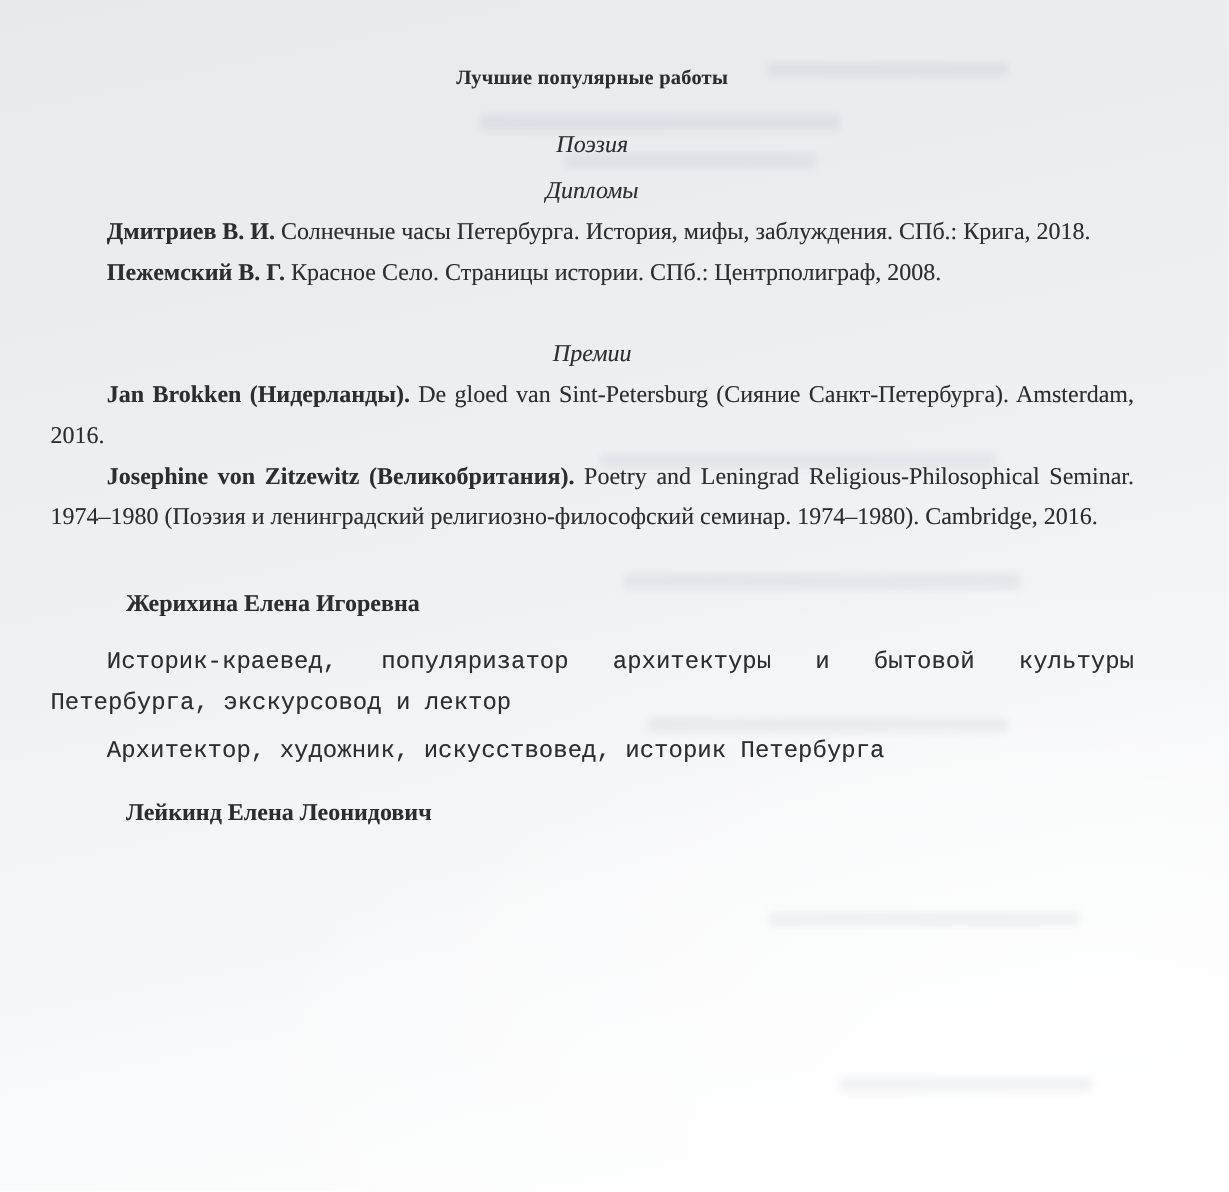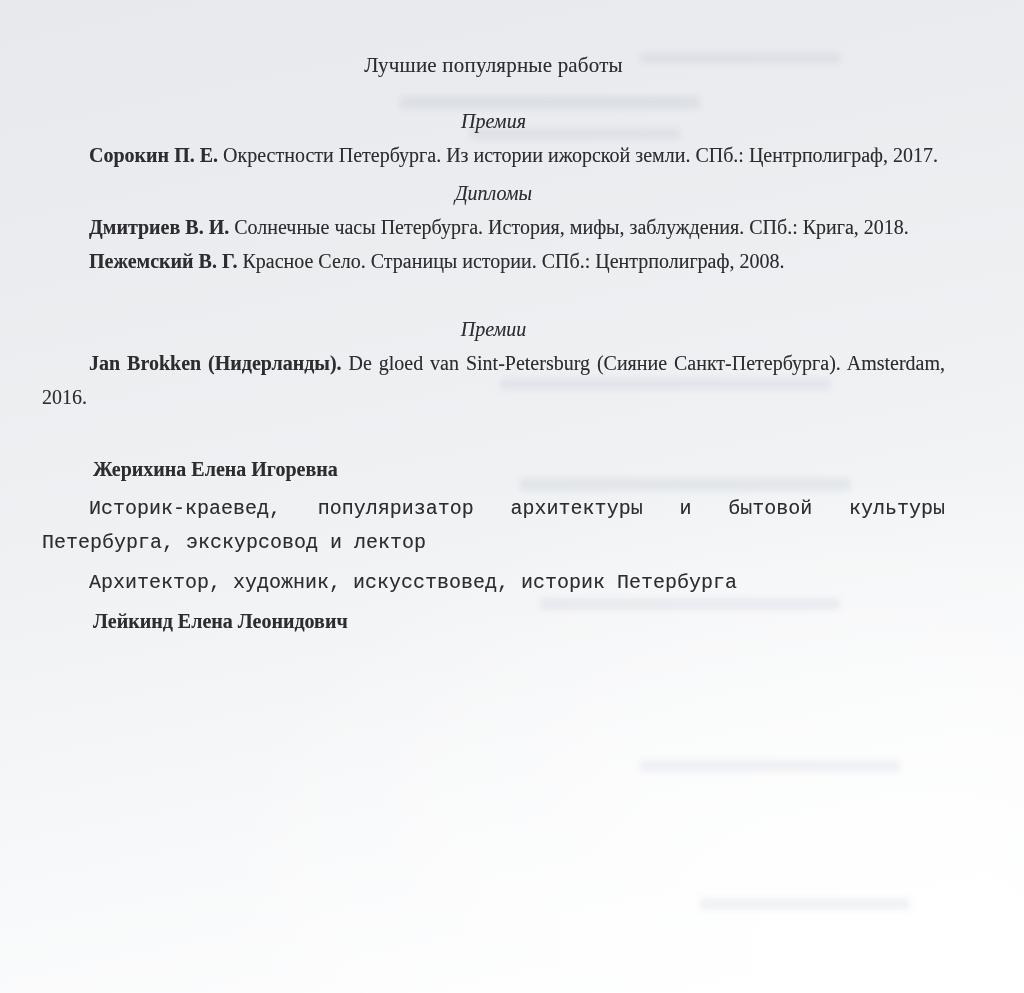--- a/index.html
+++ b/index.html
@@ -20,42 +20,42 @@
     color: #2d2d30;
     text-shadow: 0 0 0.5px rgba(40,40,45,0.35);
   }
   .doc {
     position: absolute;
     left: 42px; top: 48px;
     width: 903px; 
   }
   .section-heading {
     text-align: center;
-    font-weight: normal;
-    font-size: 21px;
+    font-weight: bold;
+    font-size: 17px;
     letter-spacing: 0.2px;
     margin: 0 0 22px 0;
   }
   .section { margin: 0; }
   .section-2 { margin-top: 34px; }
   .section-3 { margin-top: 38px; }
   .section-3 .section-heading { margin-bottom: 0; }
   .award-label {
     text-align: center;
     font-style: italic;
     margin: 4px 0 0 0;
   }
   .entry {
     margin: 0;
     text-align: justify;
     text-indent: 47px;
   }
   .entry .lead { font-weight: bold; }
   .person-name {
-    margin: 4px;
+    margin: 16px;
     text-indent: 47px;
     font-weight: bold;
   }
   .person-desc {
     margin: 6px 0 0 0;
     text-align: justify;
     text-indent: 47px;
     font-family: Liberation Mono, monospace;
   }
   
@@ -86,44 +86,44 @@
   <div class="ghost g5"></div>
   <div class="ghost g6"></div>
   <div class="ghost g7"></div>
   <div class="ghost g8"></div>
 
   <div class="doc">
 
     <div class="section section-1">
       <div class="section-heading">Лучшие популярные работы</div>
 
-      <p class="award-label">Премия</p>
-      <p class="entry">
-        <span class="lead">Сорокин П. Е.</span>
-        <span>Окрестности Петербурга. Из истории ижорской земли. СПб.: Центрполиграф, 2017.</span>
-      </p>
+      <p class="award-label">Поэзия</p>
 
       <p class="award-label">Дипломы</p>
       <p class="entry">
         <span class="lead">Дмитриев В. И.</span>
         <span>Солнечные часы Петербурга. История, мифы, заблуждения. СПб.: Крига, 2018.</span>
       </p>
       <p class="entry">
         <span class="lead">Пежемский В. Г.</span>
         <span>Красное Село. Страницы истории. СПб.: Центрполиграф, 2008.</span>
       </p>
     </div>
 
     <div class="section section-2">
 
       <p class="award-label">Премии</p>
       <p class="entry">
         <span class="lead">Jan Brokken (Нидерланды).</span>
         <span>De gloed van Sint-Petersburg (Сияние Санкт-Петербурга). Amsterdam, 2016.</span>
       </p>
+      <p class="entry">
+        <span class="lead">Josephine von Zitzewitz (Великобритания).</span>
+        <span>Poetry and Leningrad Religious-Philosophical Seminar. 1974–1980 (Поэзия и ленинградский религиозно-философский семинар. 1974–1980). Cambridge, 2016.</span>
+      </p>
     </div>
 
     <div class="section section-3">
 
       <p class="person-name">Жерихина Елена Игоревна</p>
       <p class="person-desc">Историк-краевед, популяризатор архитектуры и бытовой культуры Петербурга, экскурсовод и лектор</p>
 
       <p class="person-desc">Архитектор, художник, искусствовед, историк Петербурга</p>
 
       <p class="person-name">Лейкинд Елена Леонидович</p>

